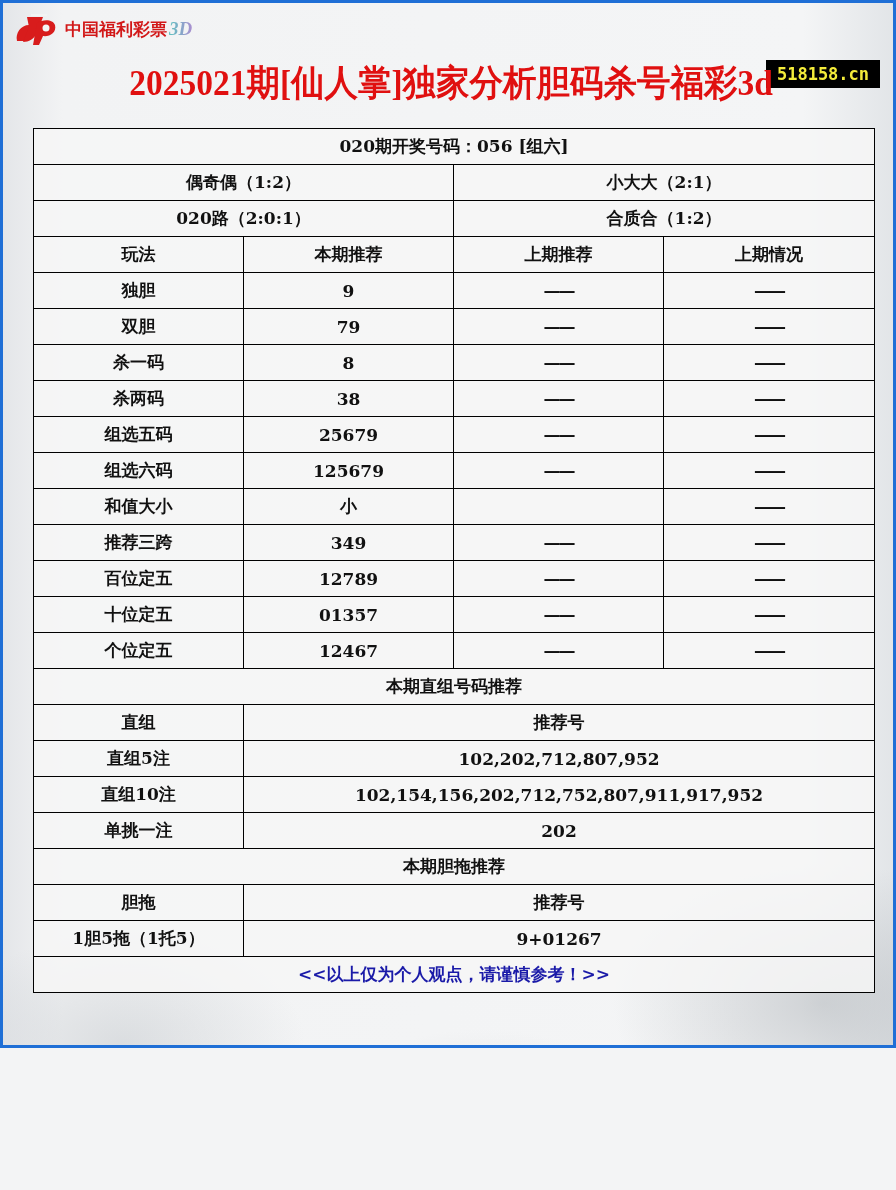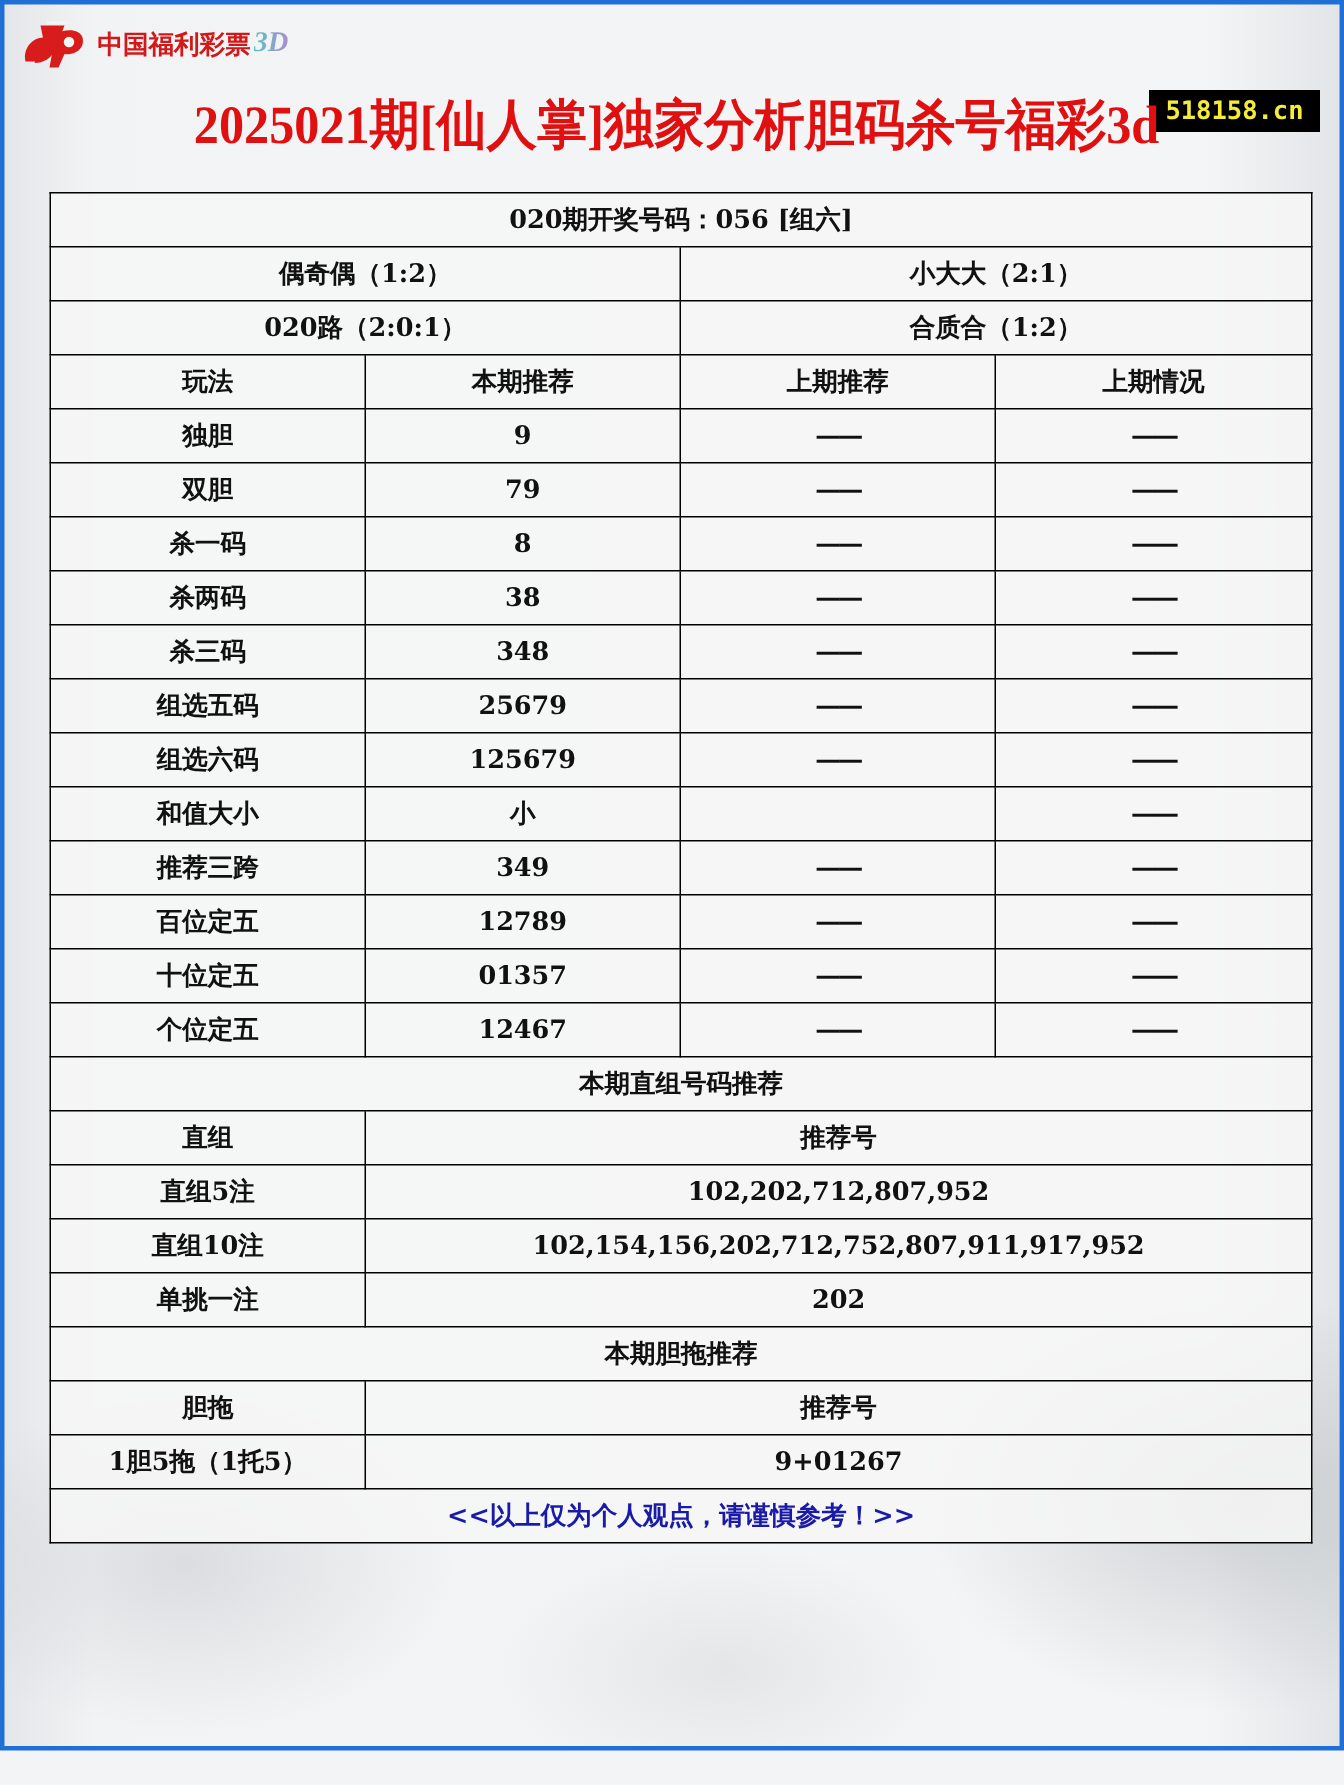--- a/index.html
+++ b/index.html
@@ -3,21 +3,21 @@
   <meta charset="utf-8">
   <style>
     * { box-sizing: border-box; margin: 0; padding: 0; }
     html, body { width: 896px; height: 1190px; overflow: hidden; }
     body {
       font-family: "DejaVu Serif", "Liberation Serif", serif;
       background: #f3f4f5;
       position: relative;
     }
     .frame {
-      position: absolute; left: 0; top: 0; width: 896px; height: 1167px;
+      position: absolute; left: 0; top: 0; width: 896px; height: 1048px;
       border: 3px solid #1f6fd6;
       background:
         linear-gradient(90deg, #e4e6e9 0px, #f2f3f4 60px, #f4f5f6 800px, #e1e4e7 896px);
       overflow: hidden;
     }
     
     .wash {
       position: absolute; left: 0; top: 780px; width: 896px; height: 410px;
       background:
         radial-gradient(ellipse 260px 160px at 120px 260px, rgba(190,195,200,0.45), rgba(190,195,200,0) 70%),
@@ -137,26 +137,20 @@
           <td class="bold dash">——</td>
           <td class="bold dash">——</td>
         </tr>
         <tr>
           <td class="bold">杀两码</td>
           <td class="bold">38</td>
           <td class="bold dash">——</td>
           <td class="bold dash">——</td>
         </tr>
         <tr>
-          <td class="bold">杀三码</td>
-          <td class="bold">348</td>
-          <td class="bold dash">——</td>
-          <td class="bold dash">——</td>
-        </tr>
-        <tr>
           <td class="bold">组选五码</td>
           <td class="bold">25679</td>
           <td class="bold dash">——</td>
           <td class="bold dash">——</td>
         </tr>
         <tr>
           <td class="bold">组选六码</td>
           <td class="bold">125679</td>
           <td class="bold dash">——</td>
           <td class="bold dash">——</td>

